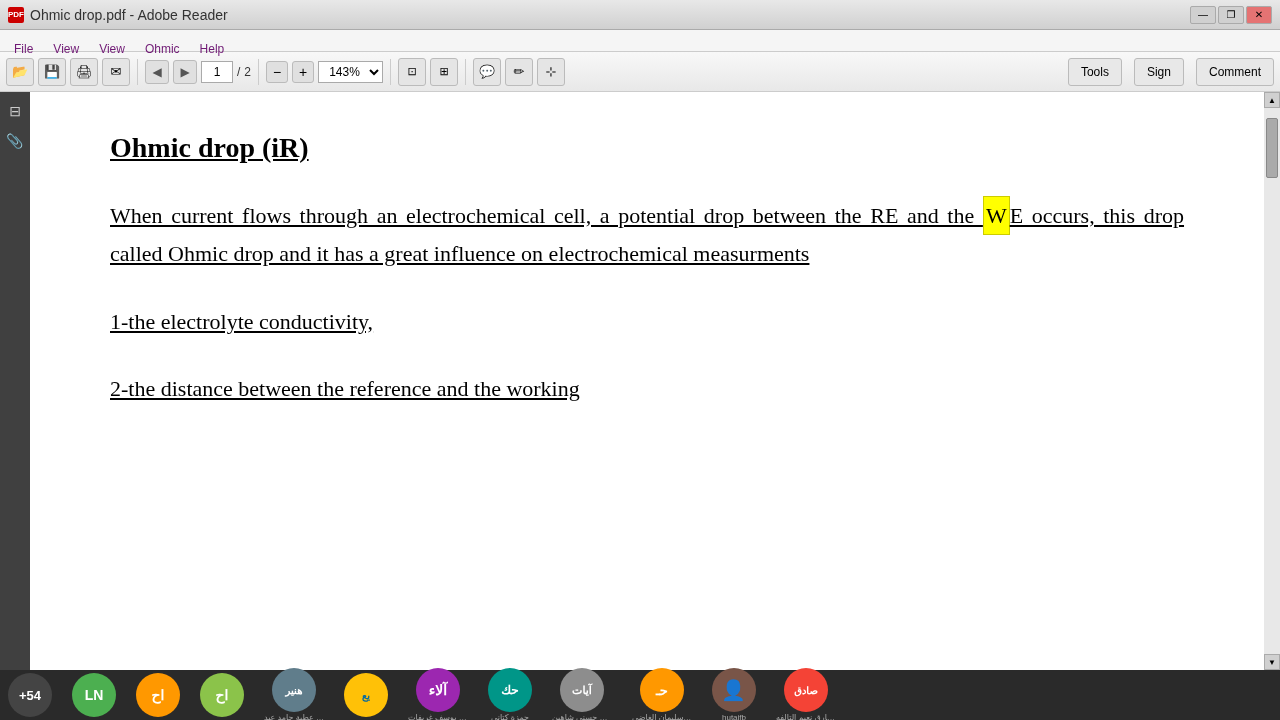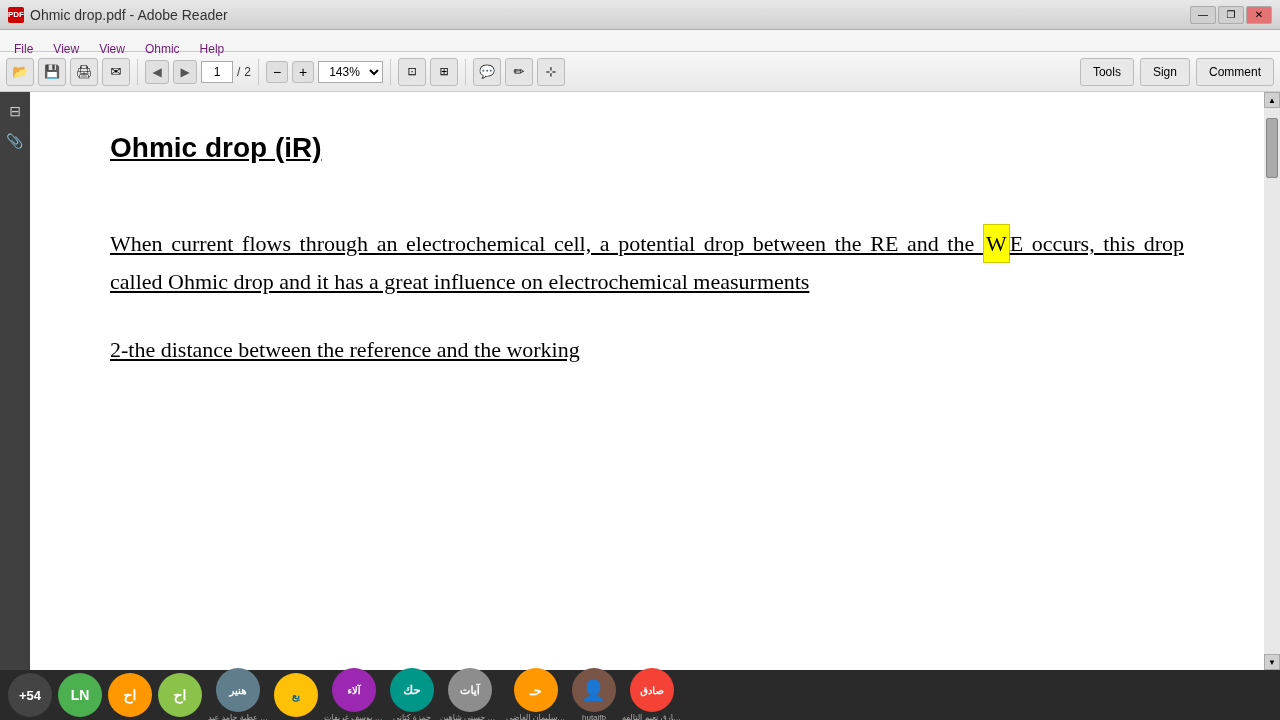--- a/index.html
+++ b/index.html
@@ -141,21 +141,21 @@
       width: 65px;
       height: 22px;
       border: 1px solid #aaa;
       font-size: 12px;
       background: white;
       text-align: center;
     }
     .tb-spacer { flex: 1; }
     .tb-right-btns {
       display: flex;
-      gap: 6px;
+      gap: 12px;
     }
     .tb-right-btn {
       height: 28px;
       padding: 0 12px;
       background: #e8e8e8;
       border: 1px solid #bbb;
       border-radius: 3px;
       font-size: 12px;
       cursor: pointer;
       display: flex;
@@ -232,22 +232,22 @@
       background: white;
       padding: 40px 80px 40px 80px;
       overflow: hidden;
       position: relative;
     }
 
     .pdf-title {
       font-size: 28px;
       font-weight: bold;
       text-decoration: underline;
-      margin-bottom: 60px;
-      font-family: Liberation Sans, sans-serif;
+      margin-bottom: 32px;
+      font-family: Liberation Serif, serif;
     }
 
     .pdf-paragraph {
       font-size: 22px;
       line-height: 1.7;
       font-family: 'Times New Roman', serif;
       text-align: justify;
       margin-bottom: 30px;
       text-decoration: underline;
     }
@@ -259,21 +259,21 @@
       padding: 0 2px;
     }
 
     
     .taskbar {
       height: 50px;
       background: #2a2a2a;
       display: flex;
       align-items: center;
       padding: 0 8px;
-      gap: 6px;
+      gap: 20px;
       position: relative;
     }
     .taskbar-badge {
       width: 44px;
       height: 44px;
       background: #555;
       border-radius: 50%;
       display: flex;
       align-items: center;
       justify-content: center;
@@ -387,20 +387,21 @@
   </div>
 
   <div class="pdf-content">
     <div class="pdf-title">Ohmic drop (iR)</div>
 
     <div class="pdf-paragraph">
       When current flows through an electrochemical cell, a potential drop between the RE and the <span class="highlight-box">W</span>E occurs, this drop called Ohmic drop and it has a great influence on electrochemical measurments
     </div>
 
 
+    <div class="pdf-paragraph">1-the electrolyte conductivity,</div>
 
     <div class="pdf-paragraph">2-the distance between the reference and the working</div>
   </div>
 
   <div class="right-scrollbar">
     <div class="scroll-arrow">▲</div>
     <div class="scroll-track">
       <div class="scroll-thumb"></div>
     </div>
     <div class="scroll-arrow">▼</div>
@@ -426,21 +427,21 @@
     </div>
     <span class="taskbar-user-label" style="color:#aaa;font-size:8px;text-align:center;">بنت عطية حامد عبد</span>
   </div>
   <div style="display:flex;flex-direction:column;align-items:center;gap:1px;">
     <div class="taskbar-avatar av-yellow">
       <span style="font-family:Arial;font-size:10px;">يع</span>
     </div>
   </div>
   <div style="display:flex;flex-direction:column;align-items:center;gap:1px;">
     <div class="taskbar-avatar av-purple">
-      <span style="font-family:Arial;font-size:10px;text-align:right;">آلاء</span>
+      <span style="font-family:Arial;font-size:14px;text-align:right;">آلاء</span>
     </div>
     <span class="taskbar-user-label" style="color:#aaa;font-size:8px;text-align:center;">آلاء الناصر يوسف غريفات</span>
   </div>
   <div style="display:flex;flex-direction:column;align-items:center;gap:1px;">
     <div class="taskbar-avatar av-teal">
       <span style="font-family:Arial;font-size:12px;">حك</span>
     </div>
     <span class="taskbar-user-label" style="color:#aaa;font-size:8px;text-align:center;">حمزة كتاني</span>
   </div>
   <div style="display:flex;flex-direction:column;align-items:center;gap:1px;">

